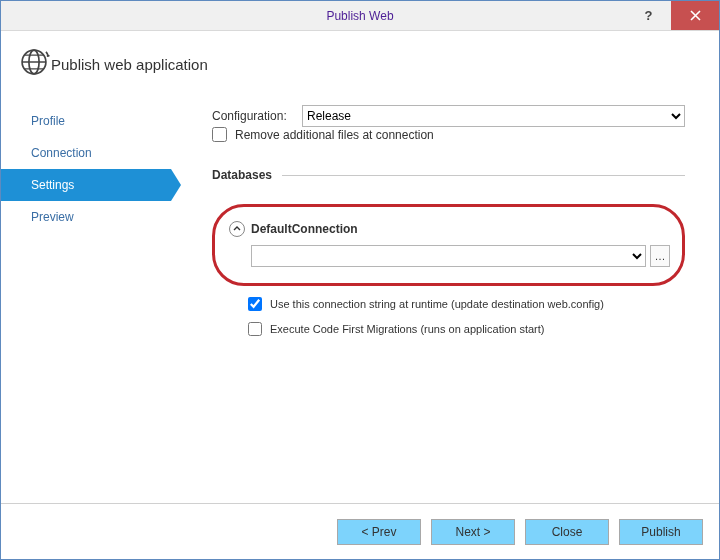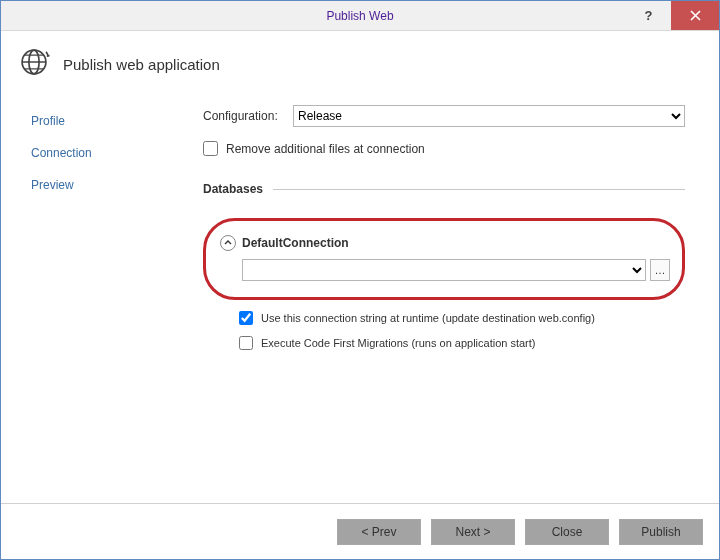--- a/index.html
+++ b/index.html
@@ -4,49 +4,49 @@
 <style>
   * { box-sizing: border-box; font-family: "Segoe UI", Arial, sans-serif; }
   body { margin: 0; background: #fff; width: 720px; height: 560px; overflow: hidden; }
   .window { width: 720px; height: 560px; border: 1px solid #5e8abf; display: flex; flex-direction: column; background: #fff; }
   .titlebar { height: 30px; background: #f0f0f0; border-bottom: 1px solid #d9d9d9; display: flex; align-items: center; position: relative; }
   .titlebar .title { flex: 1; text-align: center; font-size: 12px; color: #4c1d95; }
   .titlebar .controls { position: absolute; right: 0; top: 0; display: flex; height: 100%; }
   .titlebar .ctl { width: 45px; height: 100%; display: flex; align-items: center; justify-content: center; font-size: 13px; color: #444; }
   .titlebar .ctl.help { font-weight: bold; }
   .titlebar .ctl.close { background: #c75050; color: #fff; width: 48px; }
-  .header { display: flex; align-items: center; padding: 14px 16px 22px 16px; gap: 12px; }
+  .header { display: flex; align-items: center; padding: 14px 16px 22px 16px; }
   .header .icon svg { width: 34px; height: 34px; }
   .header .htext { font-size: 15px; color: #333; }
-  .body { flex: 1; display: flex; }
+  .body { flex: 1; display: flex; gap: 9px; }
   .sidebar { width: 170px; padding: 0 0 0 0; }
   .sidebar-item { position: relative; height: 32px; display: flex; align-items: center; padding-left: 30px; font-size: 12px; color: #3a6ea5; cursor: pointer; }
   .sidebar-item.selected { background: #1e90d6; color: #fff; }
   .sidebar-item.selected::after { content: ""; position: absolute; right: -10px; top: 0; width: 0; height: 0; border-top: 16px solid transparent; border-bottom: 16px solid transparent; border-left: 10px solid #1e90d6; }
   .main { flex: 1; padding: 0 34px 0 32px; font-size: 12px; color: #333; }
   .main-title { text-align: center; font-weight: bold; font-size: 13px; margin-bottom: 30px; }
-  .config-row { display: flex; align-items: center; margin-bottom: 14px; }
+  .config-row { display: flex; align-items: center; }
   .config-row .lbl { width: 90px; }
   .config-row select { flex: 1; height: 22px; font-size: 12px; border: 1px solid #b5b5b5; background: #fff; }
   .chk-row { display: flex; align-items: center; gap: 8px; margin-bottom: 26px; }
   .chk-row input[type=checkbox] { width: 15px; height: 15px; margin: 0; }
   .section-head { display: flex; align-items: center; margin-bottom: 22px; justify-content: space-between; }
   .section-head .stext { font-weight: bold; font-size: 12px; margin-right: 10px; }
   .section-head .line { flex: 1; height: 1px; background: #c8c8c8; }
   .ring { border: 3px solid #c1272d; border-radius: 32px; padding: 14px 12px 16px 14px; margin-bottom: 10px; }
   .dc-head { display: flex; align-items: center; gap: 6px; margin-bottom: 8px; }
   .chev { width: 16px; height: 16px; border: 1px solid #888; border-radius: 50%; display: flex; align-items: center; justify-content: center; font-size: 10px; cursor: pointer; }
   .dc-name { font-weight: bold; font-size: 12px; }
   .cs-row { display: flex; align-items: center; gap: 4px; margin-left: 22px; }
   .cs-row select { flex: 1; height: 22px; font-size: 12px; border: 1px solid #b5b5b5; background: #fff; }
   .cs-row .ell { width: 20px; height: 22px; border: 1px solid #b5b5b5; display: flex; align-items: center; justify-content: center; font-size: 11px; cursor: pointer; background: #fafafa; }
   .sub-chk { display: flex; align-items: center; gap: 8px; margin-left: 36px; font-size: 11px; color: #333; margin-bottom: 8px; margin-top: 11px; }
   .sub-chk input[type=checkbox] { width: 14px; height: 14px; margin: 0; }
   .footer { height: 56px; border-top: 1px solid #d0d0d0; display: flex; align-items: center; justify-content: flex-end; padding-right: 16px; gap: 10px; }
-  .footer .btn { min-width: 84px; height: 26px; border: 1px solid #a8a8a8; background: #a3a3a3; font-size: 12px; color: #333; display: flex; align-items: center; justify-content: center; cursor: pointer; }
+  .footer .btn { min-width: 84px; height: 26px; border: 1px solid #a8a8a8; background: #7dd3fc; font-size: 12px; color: #333; display: flex; align-items: center; justify-content: center; cursor: pointer; }
 </style>
 </head>
 <body>
 
 <div class="window">
 
   <div class="titlebar">
     <div class="title">Publish Web</div>
     <div class="controls">
       <div class="ctl help">?</div>
@@ -72,20 +72,23 @@
   </div>
 
   <div class="body">
 
     <div class="sidebar">
       <div class="sidebar-item">
           <span>Profile</span>
         </div>
       <div class="sidebar-item">
           <span>Connection</span>
+        </div>
+      <div class="sidebar-item selected">
+          <span>Settings</span>
         </div>
       <div class="sidebar-item">
           <span>Preview</span>
         </div>
     </div>
 
     <div class="main">
 
       <div class="config-row">
         <span class="lbl">Configuration:</span>

